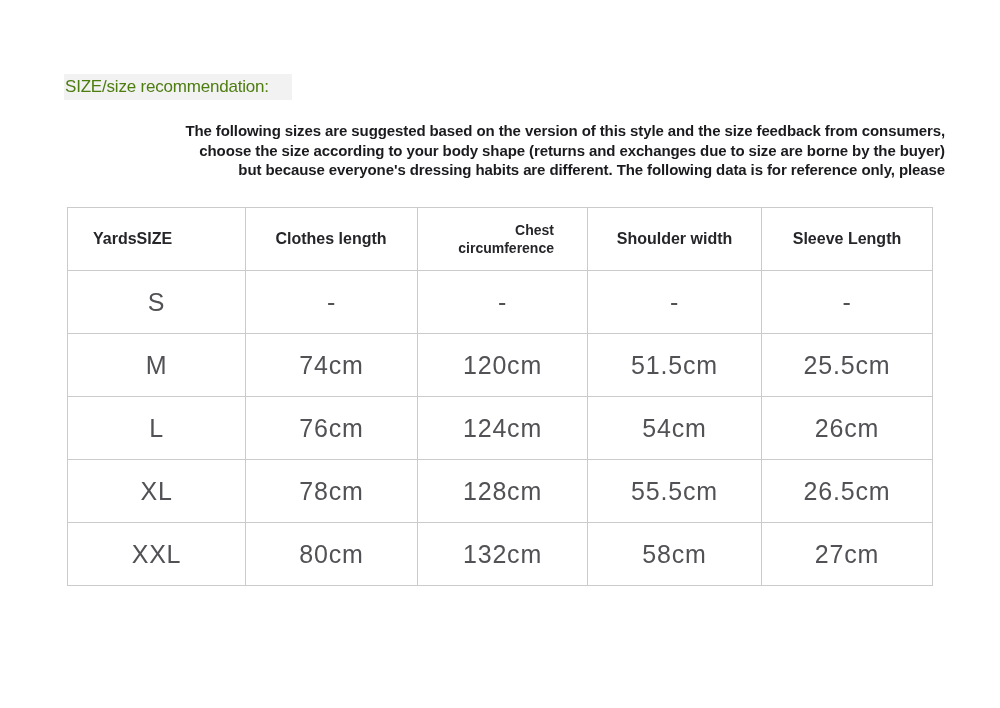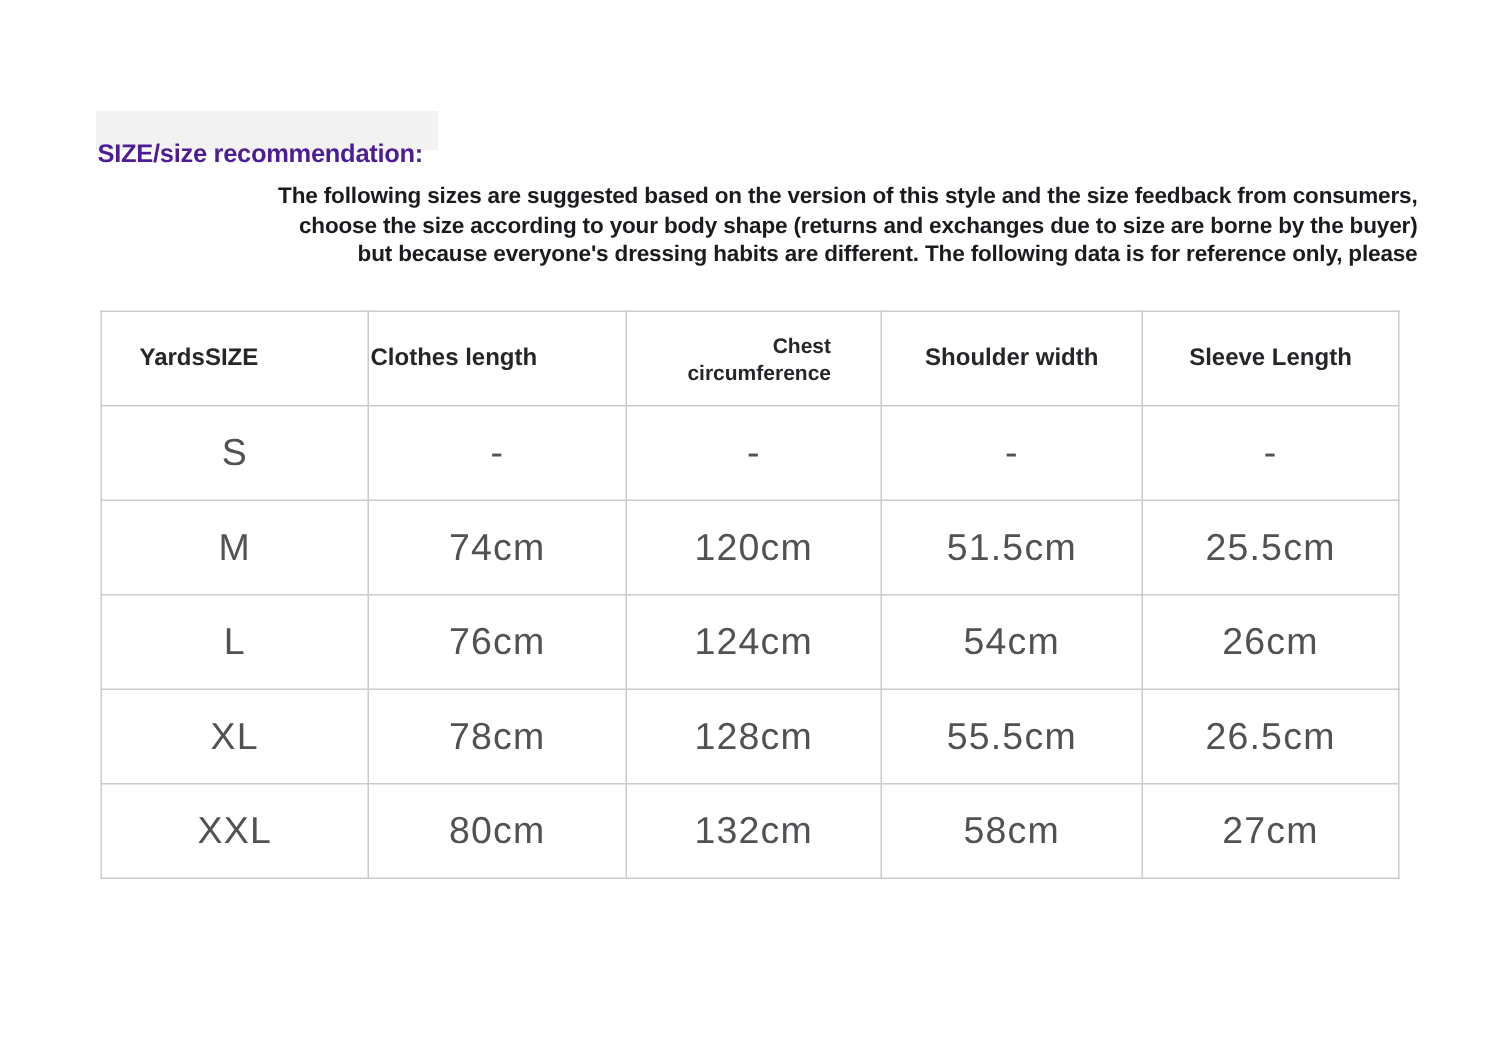--- a/index.html
+++ b/index.html
@@ -14,25 +14,24 @@
   .heading-artifact {
     position: absolute;
     left: 64px; top: 74px;
     width: 228px; height: 26px;
     background: #f2f2f2;
   }
   .heading {
     position: absolute;
     left: 65px; top: 77px;
     font-size: 17px;
-    font-weight: bold;
-    color: #4c1d95;
+    font-weight: normal;
+    color: #4d7c0f;
     letter-spacing: -0.2px;
     white-space: nowrap;
-    margin-top: 16px;
   }
   .intro {
     position: absolute;
     left: 65px; top: 121px;
     width: 880px;
     font-size: 15px;
     font-weight: bold;
     color: #1b1b1f;
     line-height: 19.5px;
     letter-spacing: -0.1px;
@@ -83,21 +82,21 @@
   }
   .size-table td {
     height: 60px;
     font-size: 25px;
     font-weight: normal;
     color: #525256;
     text-align: center;
     letter-spacing: 0.8px;
   }
   th.h-yards   { text-align: left; padding-left: 25px; margin-top: 28px; }
-  th.h-clothes { text-align: left; padding-right: 2px; }
+  th.h-clothes { text-align: center; padding-right: 2px; }
   th.h-chest   { text-align: left; padding-left: 28px; font-size: 14px; }
   .chest-wrap  { display: block; width: 108px; line-height: 18px; text-align: right; }
 </style>
 </head>
 <body>
 
 <div class="page">
 
   <div class="heading-artifact"></div>
   <div class="heading">SIZE/size recommendation:</div>

